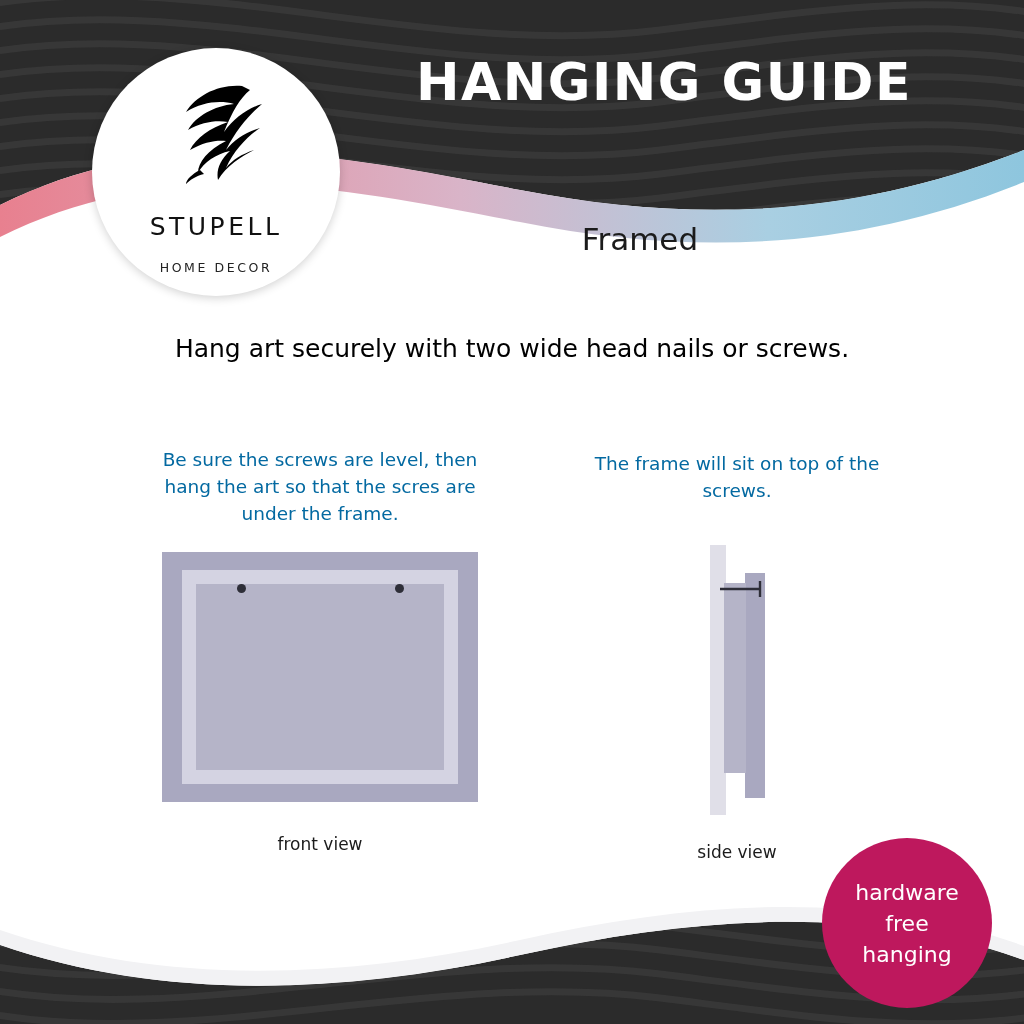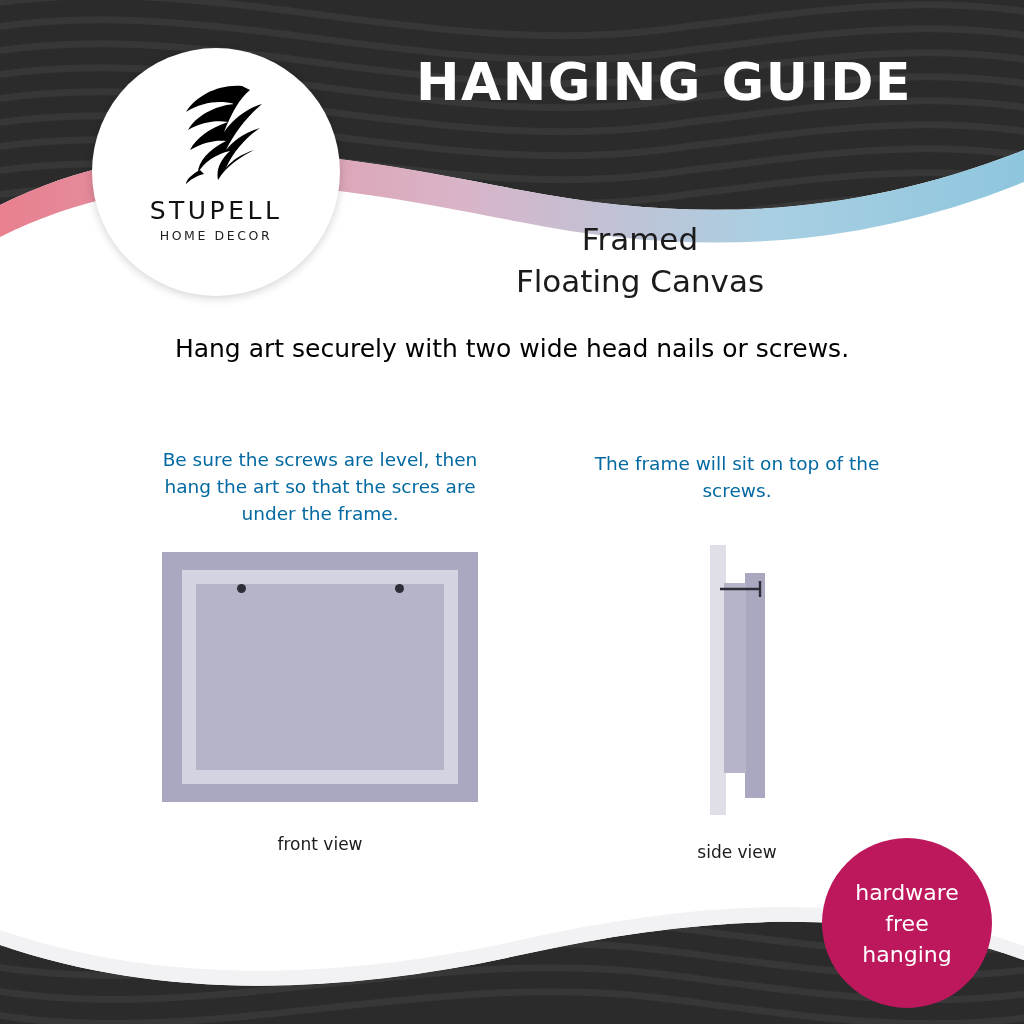--- a/index.html
+++ b/index.html
@@ -35,20 +35,21 @@
     top: 48px;
     width: 248px;
     height: 248px;
     border-radius: 50%;
     background: #ffffff;
     box-shadow: 0 2px 10px rgba(0,0,0,0.18);
     display: flex;
     flex-direction: column;
     align-items: center;
     justify-content: flex-start;
+    gap: 16px;
   }
   .logo-mark {
     margin-top: 26px;
     width: 120px;
     height: 120px;
   }
   .logo-name {
     font-size: 25px;
     letter-spacing: 3.5px;
     color: #111111;
@@ -276,21 +277,20 @@
       </g>
     </svg>
     <div class="logo-name">STUPELL</div>
     <div class="logo-sub">HOME DECOR</div>
   </div>
 
   <div class="header-title">HANGING GUIDE</div>
 
   <div class="product-title">
     <span>Framed</span>
-    <span class="line2">Floating Canvas</span>
   </div>
 
   <div class="instruction">Hang art securely with two wide head nails or screws.</div>
 
   <div class="caption caption-front">Be sure the screws are level, then hang the art so that the scres are under the frame.</div>
 
   <div class="caption caption-side">The frame will sit on top of the screws.</div>
 
   <div class="front-view">
     <div class="inner-border"></div>

